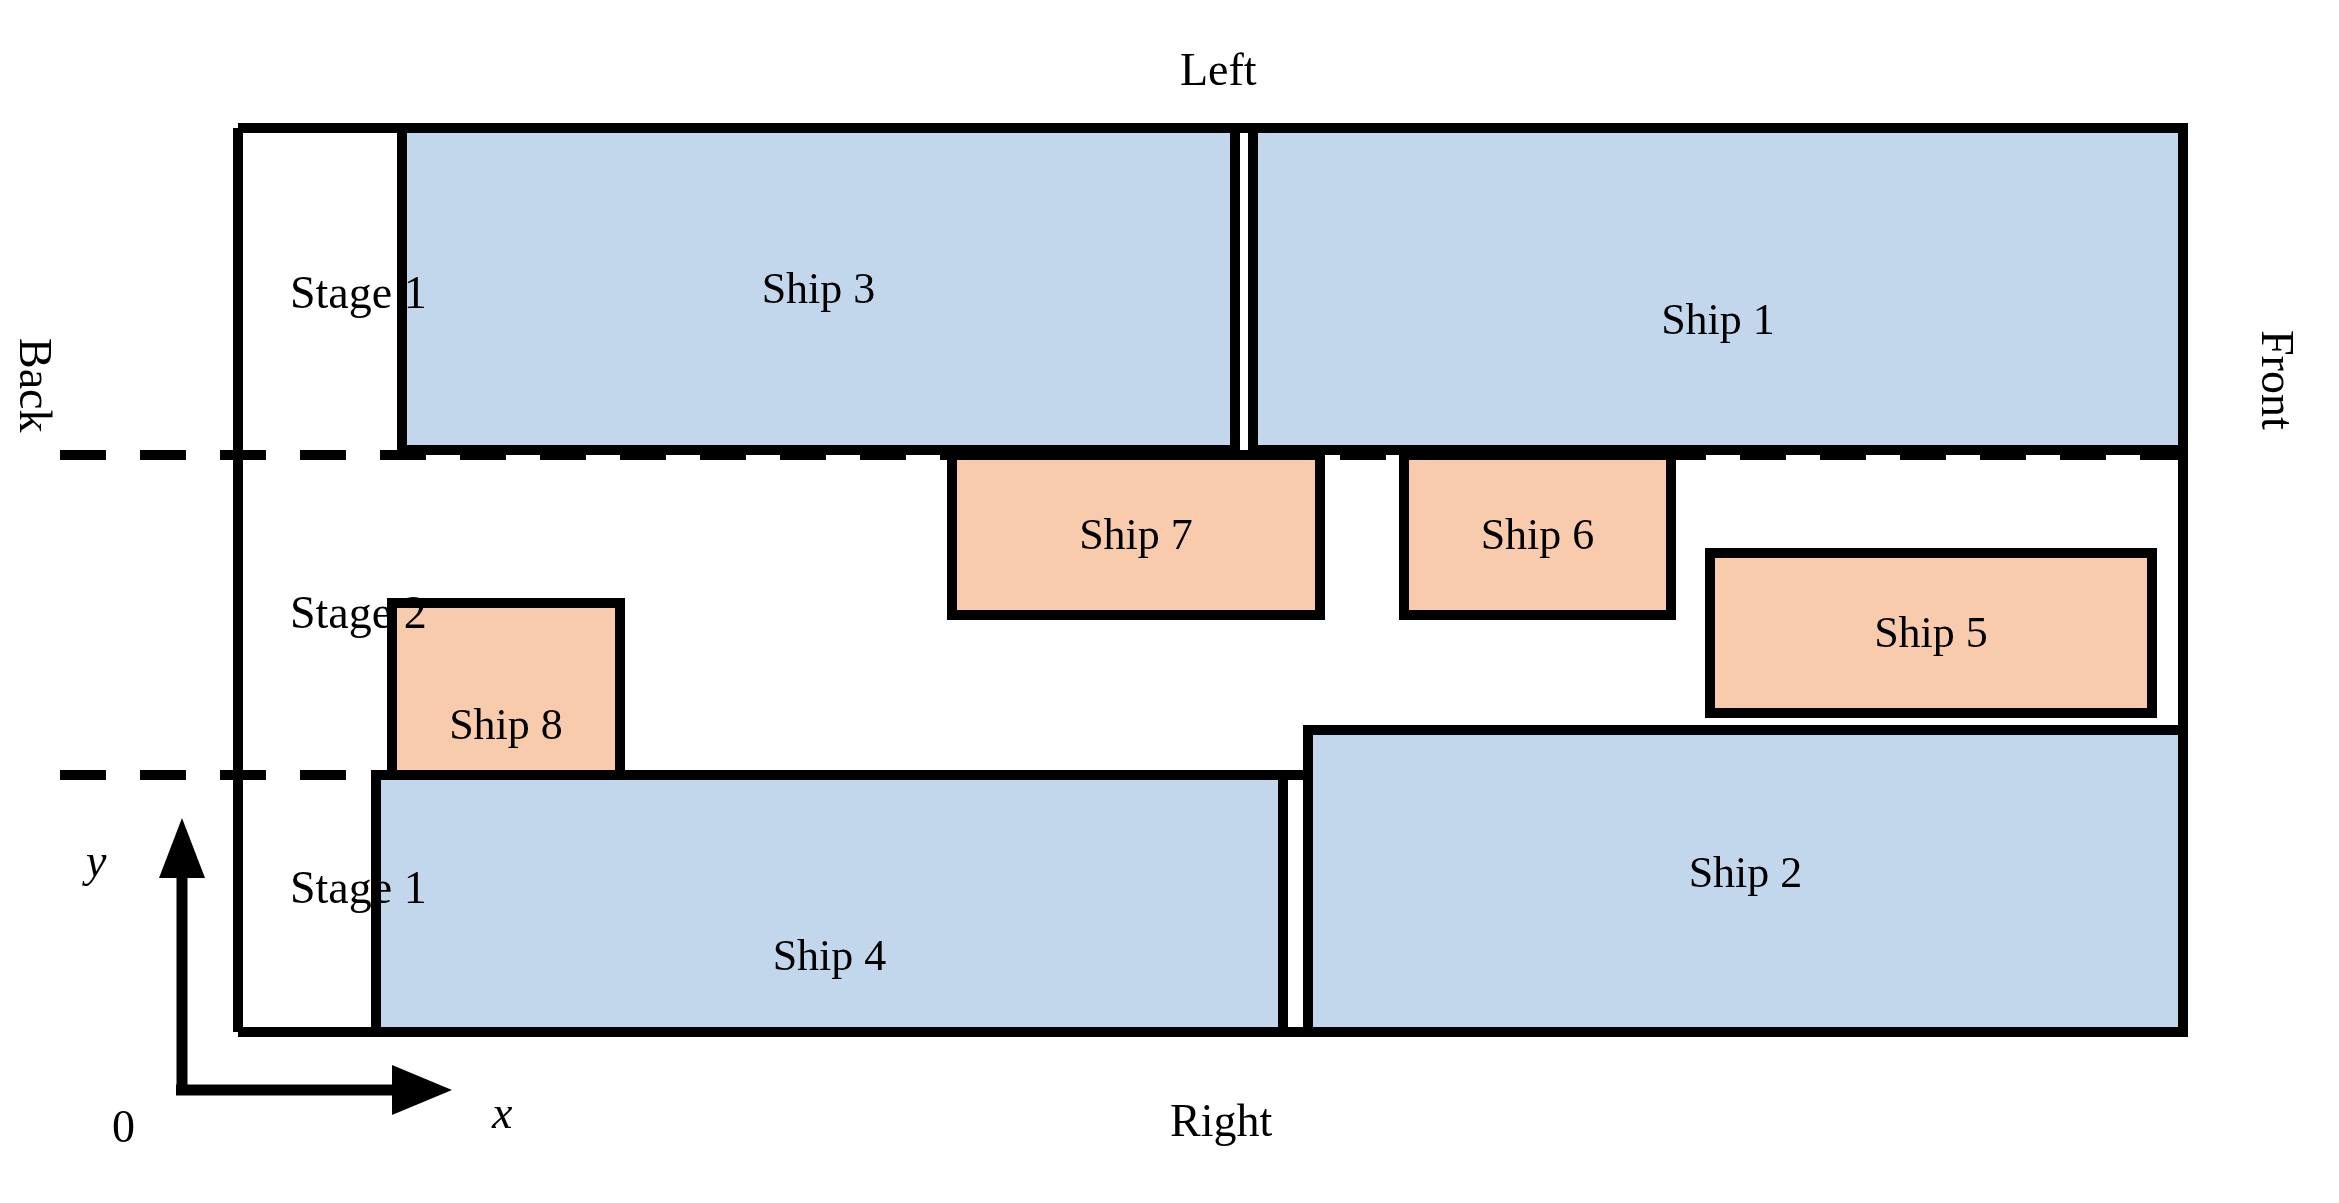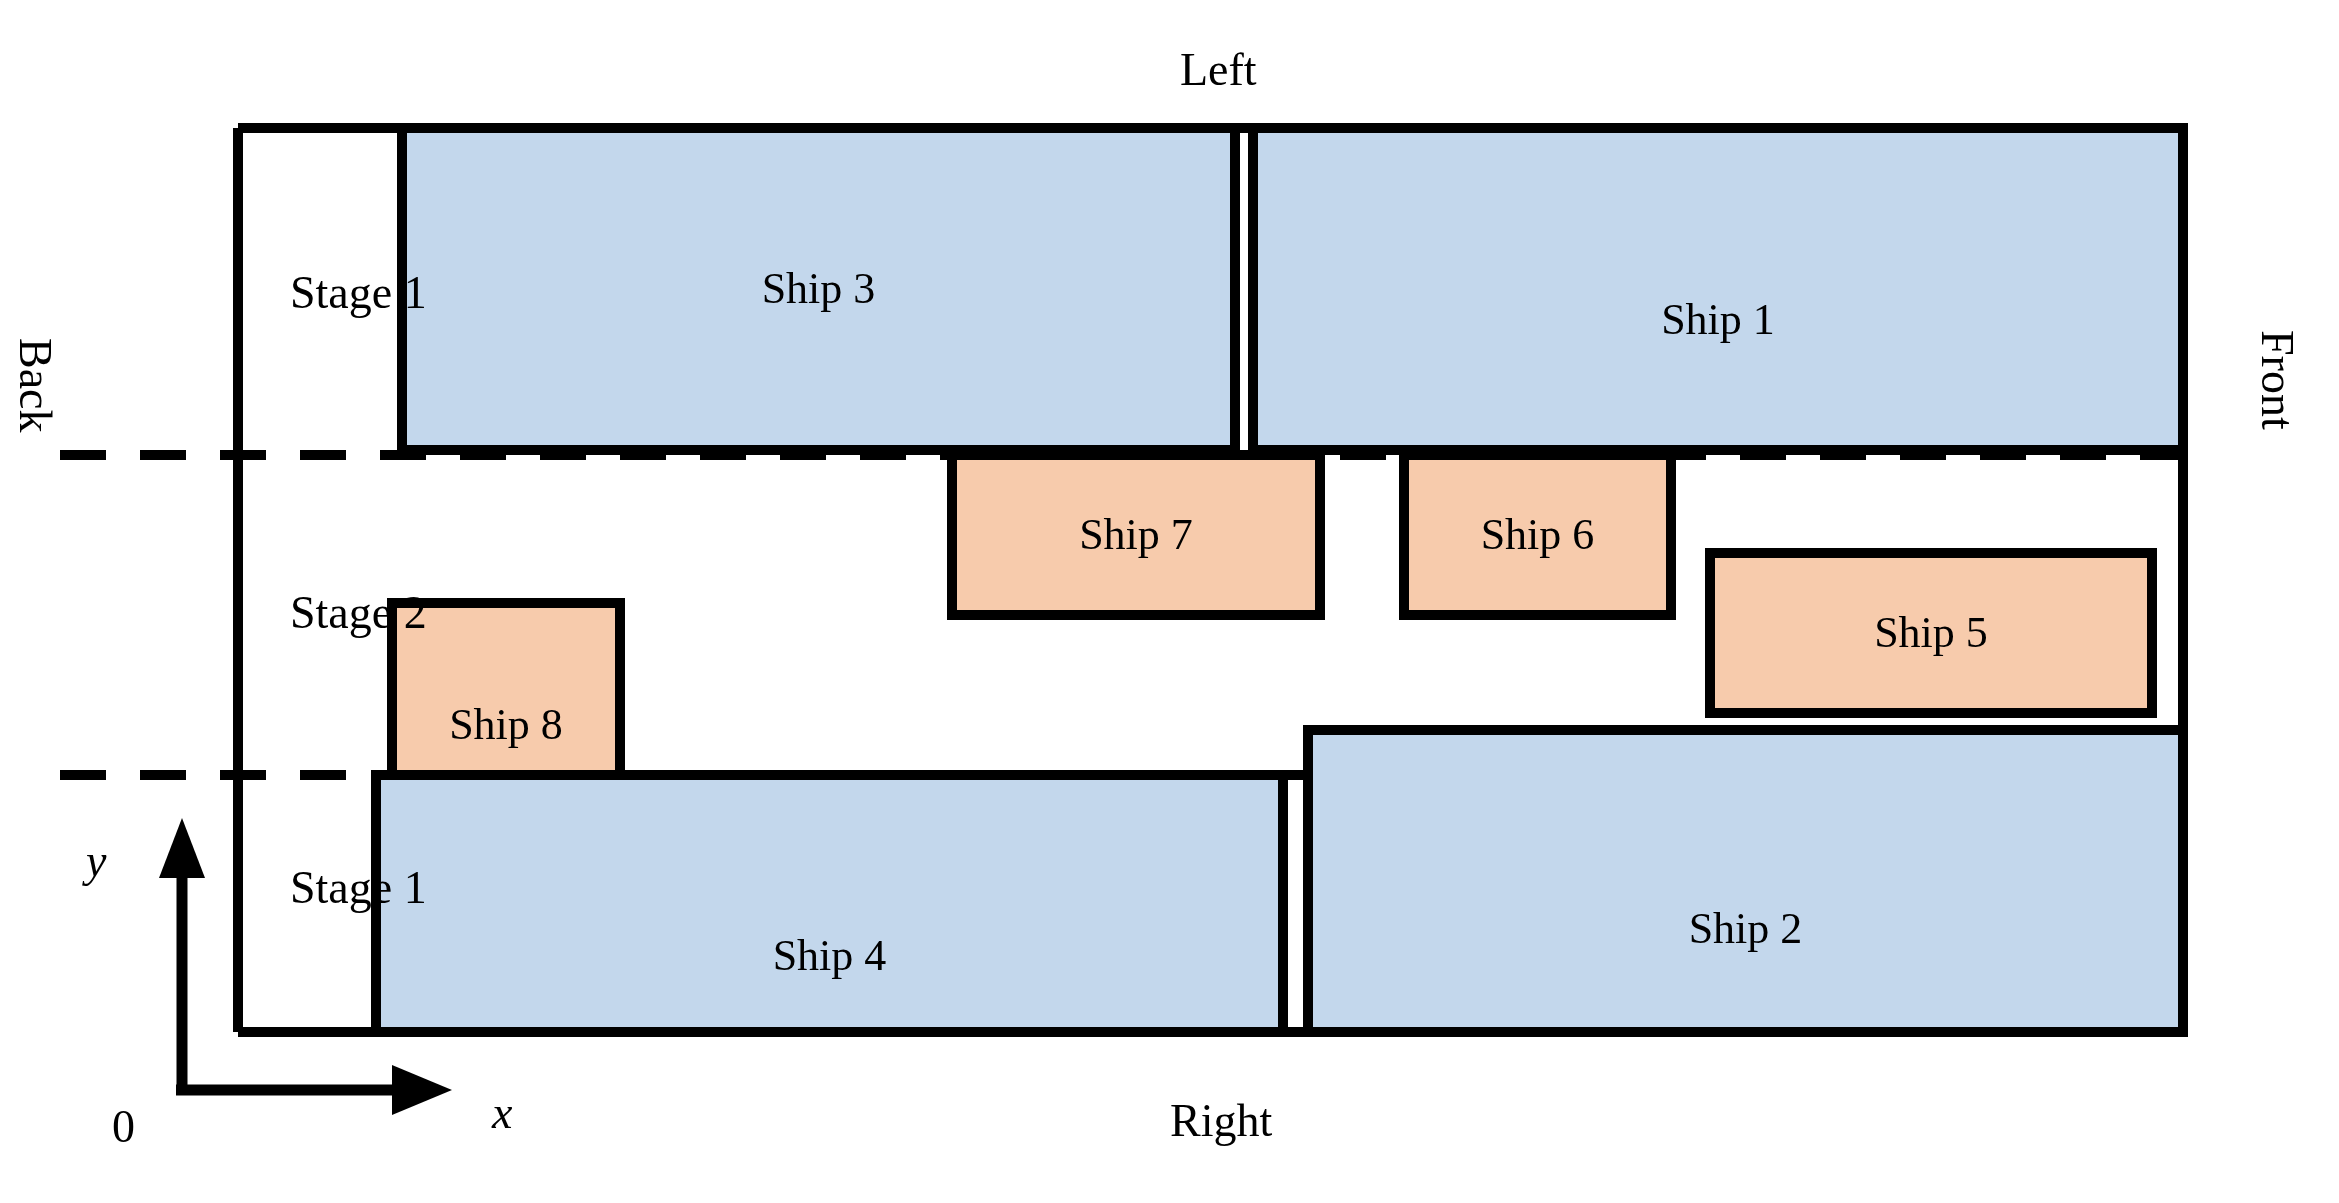--- a/index.html
+++ b/index.html
@@ -70,16 +70,16 @@
   <div class="lbl zero-lbl" style="left:112px;top:1104px;">0</div>
 
   <div id="ship-labels">
       <div class="lbl ship-lbl" style="left: 1718px; top: 289px; transform: translate(-50%, -50%); margin-top: 31px;">Ship 1</div>
       <div class="lbl ship-lbl" style="left: 818.5px; top: 289px; transform: translate(-50%, -50%);">Ship 3</div>
       <div class="lbl ship-lbl" style="left: 1136px; top: 535px; transform: translate(-50%, -50%);">Ship 7</div>
       <div class="lbl ship-lbl" style="left: 1537.5px; top: 535px; transform: translate(-50%, -50%);">Ship 6</div>
       <div class="lbl ship-lbl" style="left: 1931px; top: 633px; transform: translate(-50%, -50%);">Ship 5</div>
       <div class="lbl ship-lbl" style="left: 506px; top: 689px; transform: translate(-50%, -50%); margin-top: 36px;">Ship 8</div>
       <div class="lbl ship-lbl" style="left: 829.5px; top: 956px; transform: translate(-50%, -50%);">Ship 4</div>
-      <div class="lbl ship-lbl" style="left: 1745.5px; top: 929px; transform: translate(-50%, -50%);">Ship 2</div>
+      <div class="lbl ship-lbl" style="left: 1745.5px; top: 873px; transform: translate(-50%, -50%);">Ship 2</div>
     </div>
 
 </div>
 
 </body></html>

